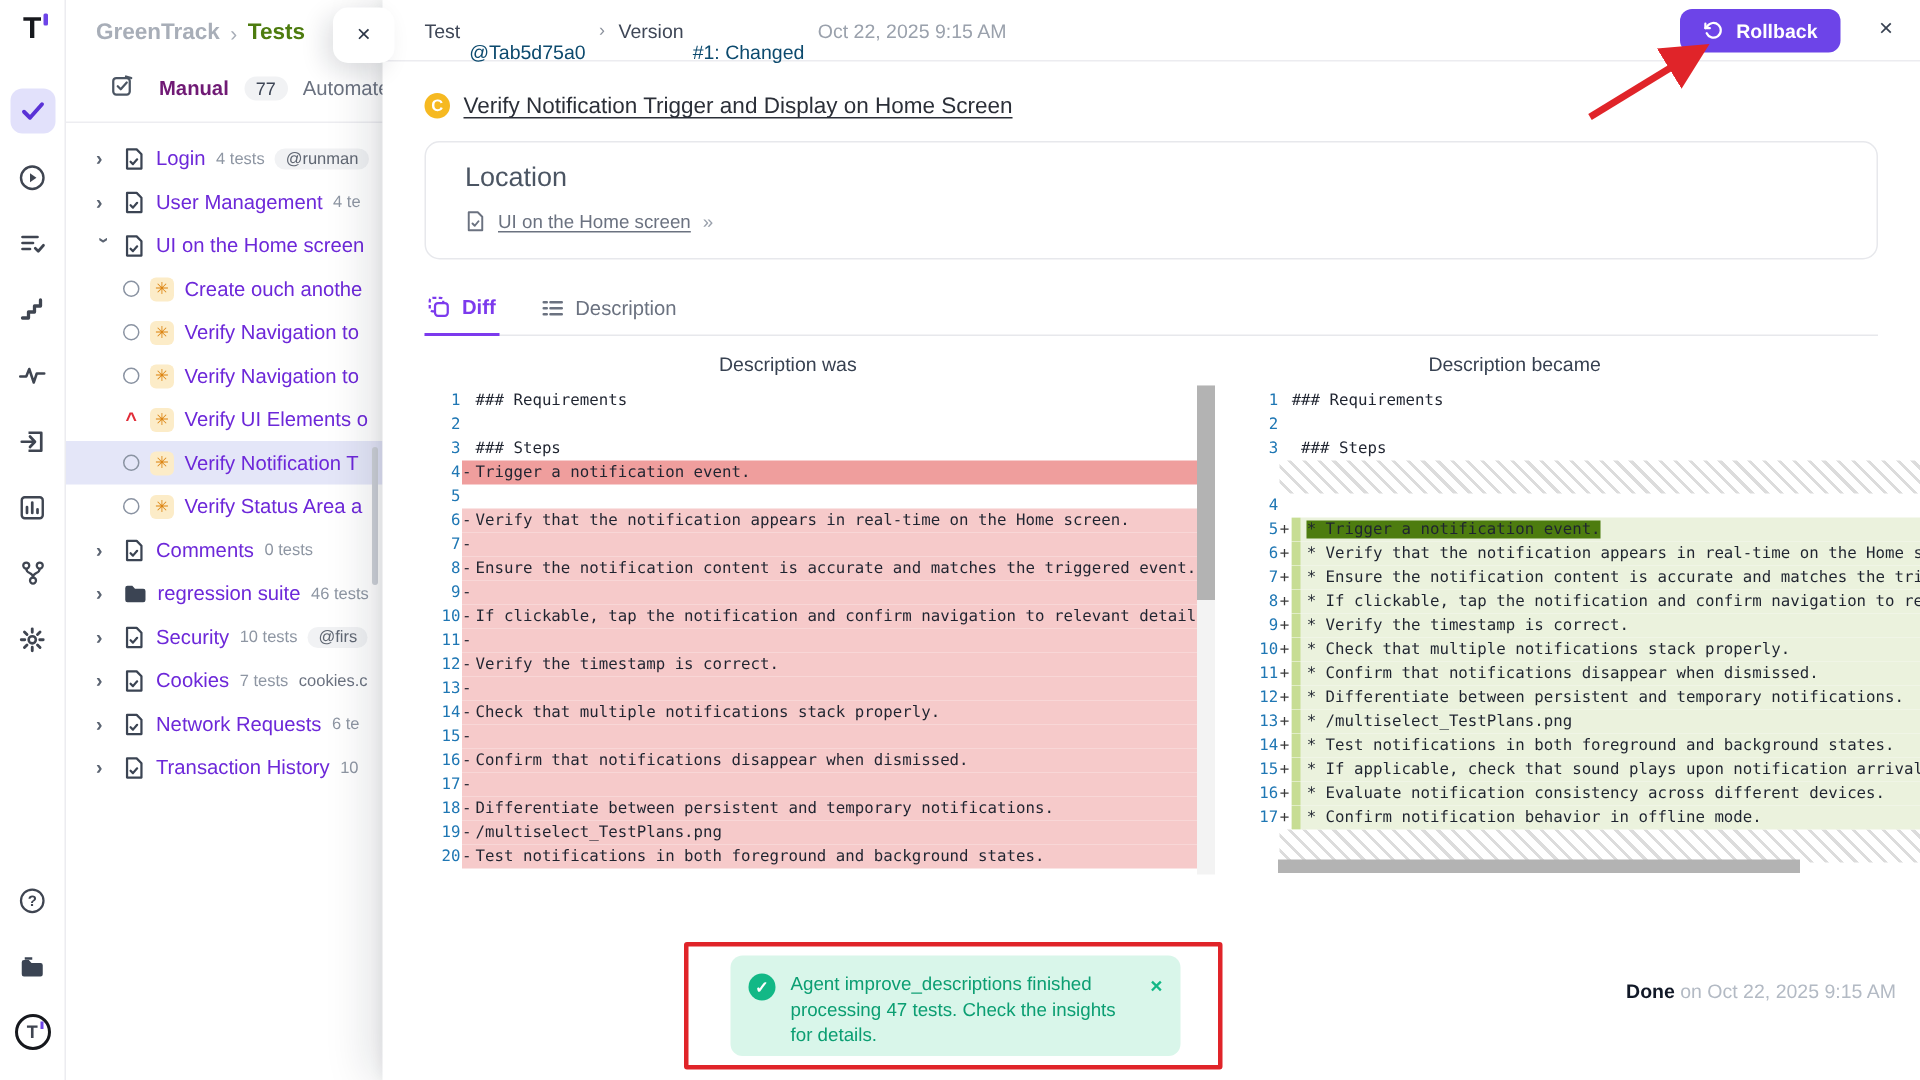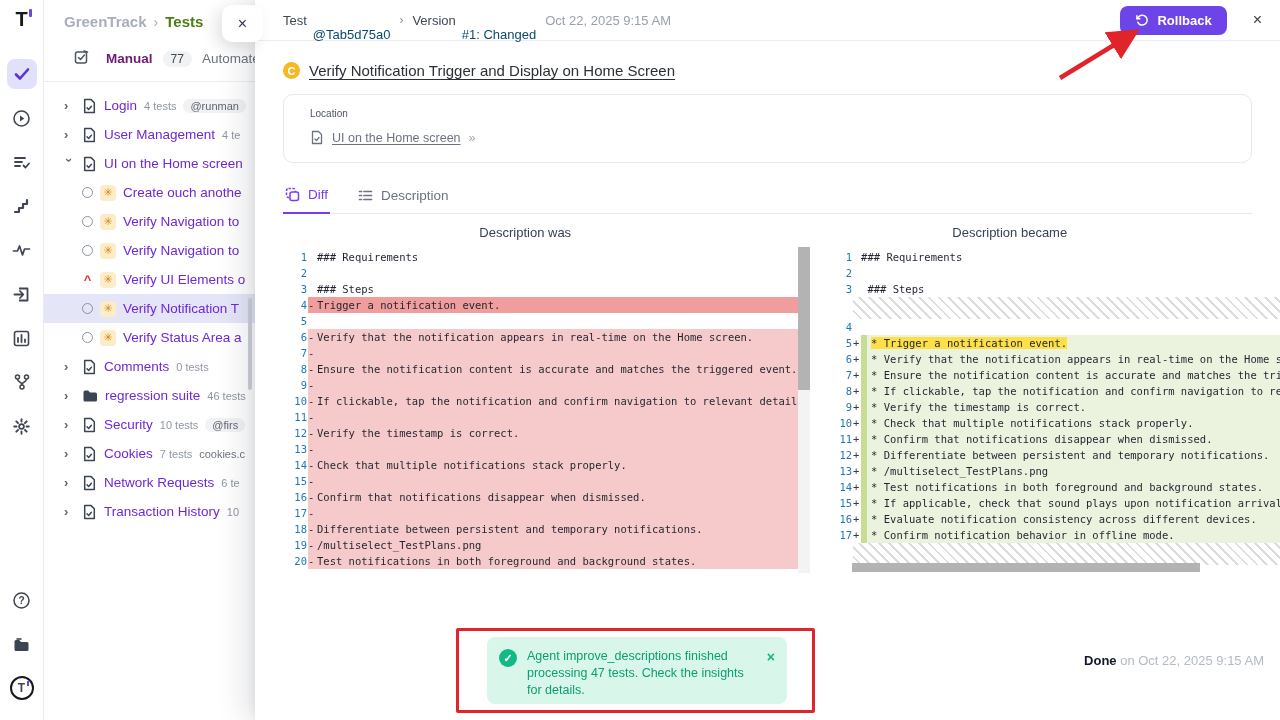--- a/index.html
+++ b/index.html
@@ -65,28 +65,28 @@
               font-family:inherit; cursor:pointer; }
   .mclose { margin-left:20px; font-size:16px; color:#374151; cursor:pointer; }
   .mbody { position:relative; height:679px; padding:0 28px; }
 
   .title-row { display:flex; align-items:center; gap:9px; padding-top:21px; }
   .badge-c { width:17px; height:17px; border-radius:50%; background:#f6b921; color:#fff; font-weight:800;
              font-size:11px; display:flex; align-items:center; justify-content:center; flex:none;}
   .mtitle { font-size:15px; color:#2b2f38; font-weight:500; text-decoration:underline; text-underline-offset:3px; }
 
   .loc-card { margin-top:15px; border:1px solid #e7e8ec; border-radius:10px; padding:13px 26px 17px; }
-  .loc-label { font-size:10px; color:#4b5563; margin-bottom:11px; }
+  .loc-label { font-size:18px; color:#4b5563; margin-bottom:11px; }
   .loc-line { display:flex; align-items:center; gap:8px; font-size:12.5px; color:#6b7280; }
   .loc-link { color:#6b7280; text-decoration:underline; text-underline-offset:2px; cursor:pointer;}
   .loc-chev { color:#9aa1ac; }
 
   .dtabs { display:flex; gap:26px; margin-top:17px; border-bottom:1px solid #e7e8ec; }
   .dtab { display:flex; align-items:center; gap:8px; padding:7px 2px 10px; font-size:13.5px; color:#6b7280; cursor:pointer;}
-  .dtab.active { color:#7c3aed; font-weight:400; border-bottom:2px solid #7c3aed; margin-bottom:-1px; }
+  .dtab.active { color:#7c3aed; font-weight:700; border-bottom:2px solid #7c3aed; margin-bottom:-1px; }
 
   .diff-head { display:flex; margin-top:22px; height:27px; font-size:13.5px; }
   .dh { flex:1; display:flex; align-items:center; gap:6px; padding:0 10px 0 12px; color:#3a3a46;}
   .dh-left { background:#fbd8d6; }
   .dh-right { background:#c8f0dc; }
   .vtag { font-family:"DejaVu Sans Mono", monospace; font-size:11px; color:#52525b; }
   .compare { margin-left:auto; color:#4338ca; font-size:12px; text-decoration:underline; text-underline-offset:2px; cursor:pointer;}
 
   .captions { display:flex; margin:11px 0 7px; font-size:13px; color:#374151; }
   .captions div { flex:1; text-align:center; }
@@ -98,21 +98,21 @@
   .pane.right .pane-inner { margin-right:32px; }
   .cl { display:flex; height:16px; align-items:stretch; }
   .ln { width:25px; flex:none; text-align:right; color:#1f77b4; padding-right:1px; }
   .gsign { width:8px; flex:none; color:#3a3a3a; }
   .cbody { flex:1; display:flex; white-space:pre; overflow:hidden; min-width:0;}
   .cbody .isign { width:9px; flex:none; }
   .hl-strong { background:#ef9e9d; }
   .hl-light  { background:#f6caca; }
   .hl-ins    { background:#ebf2dd; }
   .stripe { width:6px; flex:none; background:#c7dd94; margin-right:4px; }
-  .mark { background:#fde047; }
+  .mark { background:#4d7c0f; }
   .spacer { height:22px; margin-left:25px;
             background:repeating-linear-gradient(45deg,#ffffff 0 5px,#dcdcdc 5px 7px); }
   .vtrack { position:absolute; top:0; bottom:0; width:12px; background:#f3f3f3; }
   .pane.left  .vtrack { right:0; }
   .vthumb { position:absolute; top:0; left:0; width:12px; background:#b3b3b3; cursor:pointer;}
   .pane.left  .vthumb { height:143px; }
   .hthumb { position:absolute; left:24px; bottom:1px; width:348px; height:9px; background:#b3b3b3; cursor:pointer;}
 
   .done-row { position:absolute; right:16px; bottom:52px; font-size:13px; }
   .done-row .d1 { color:#111827; font-weight:700; }

